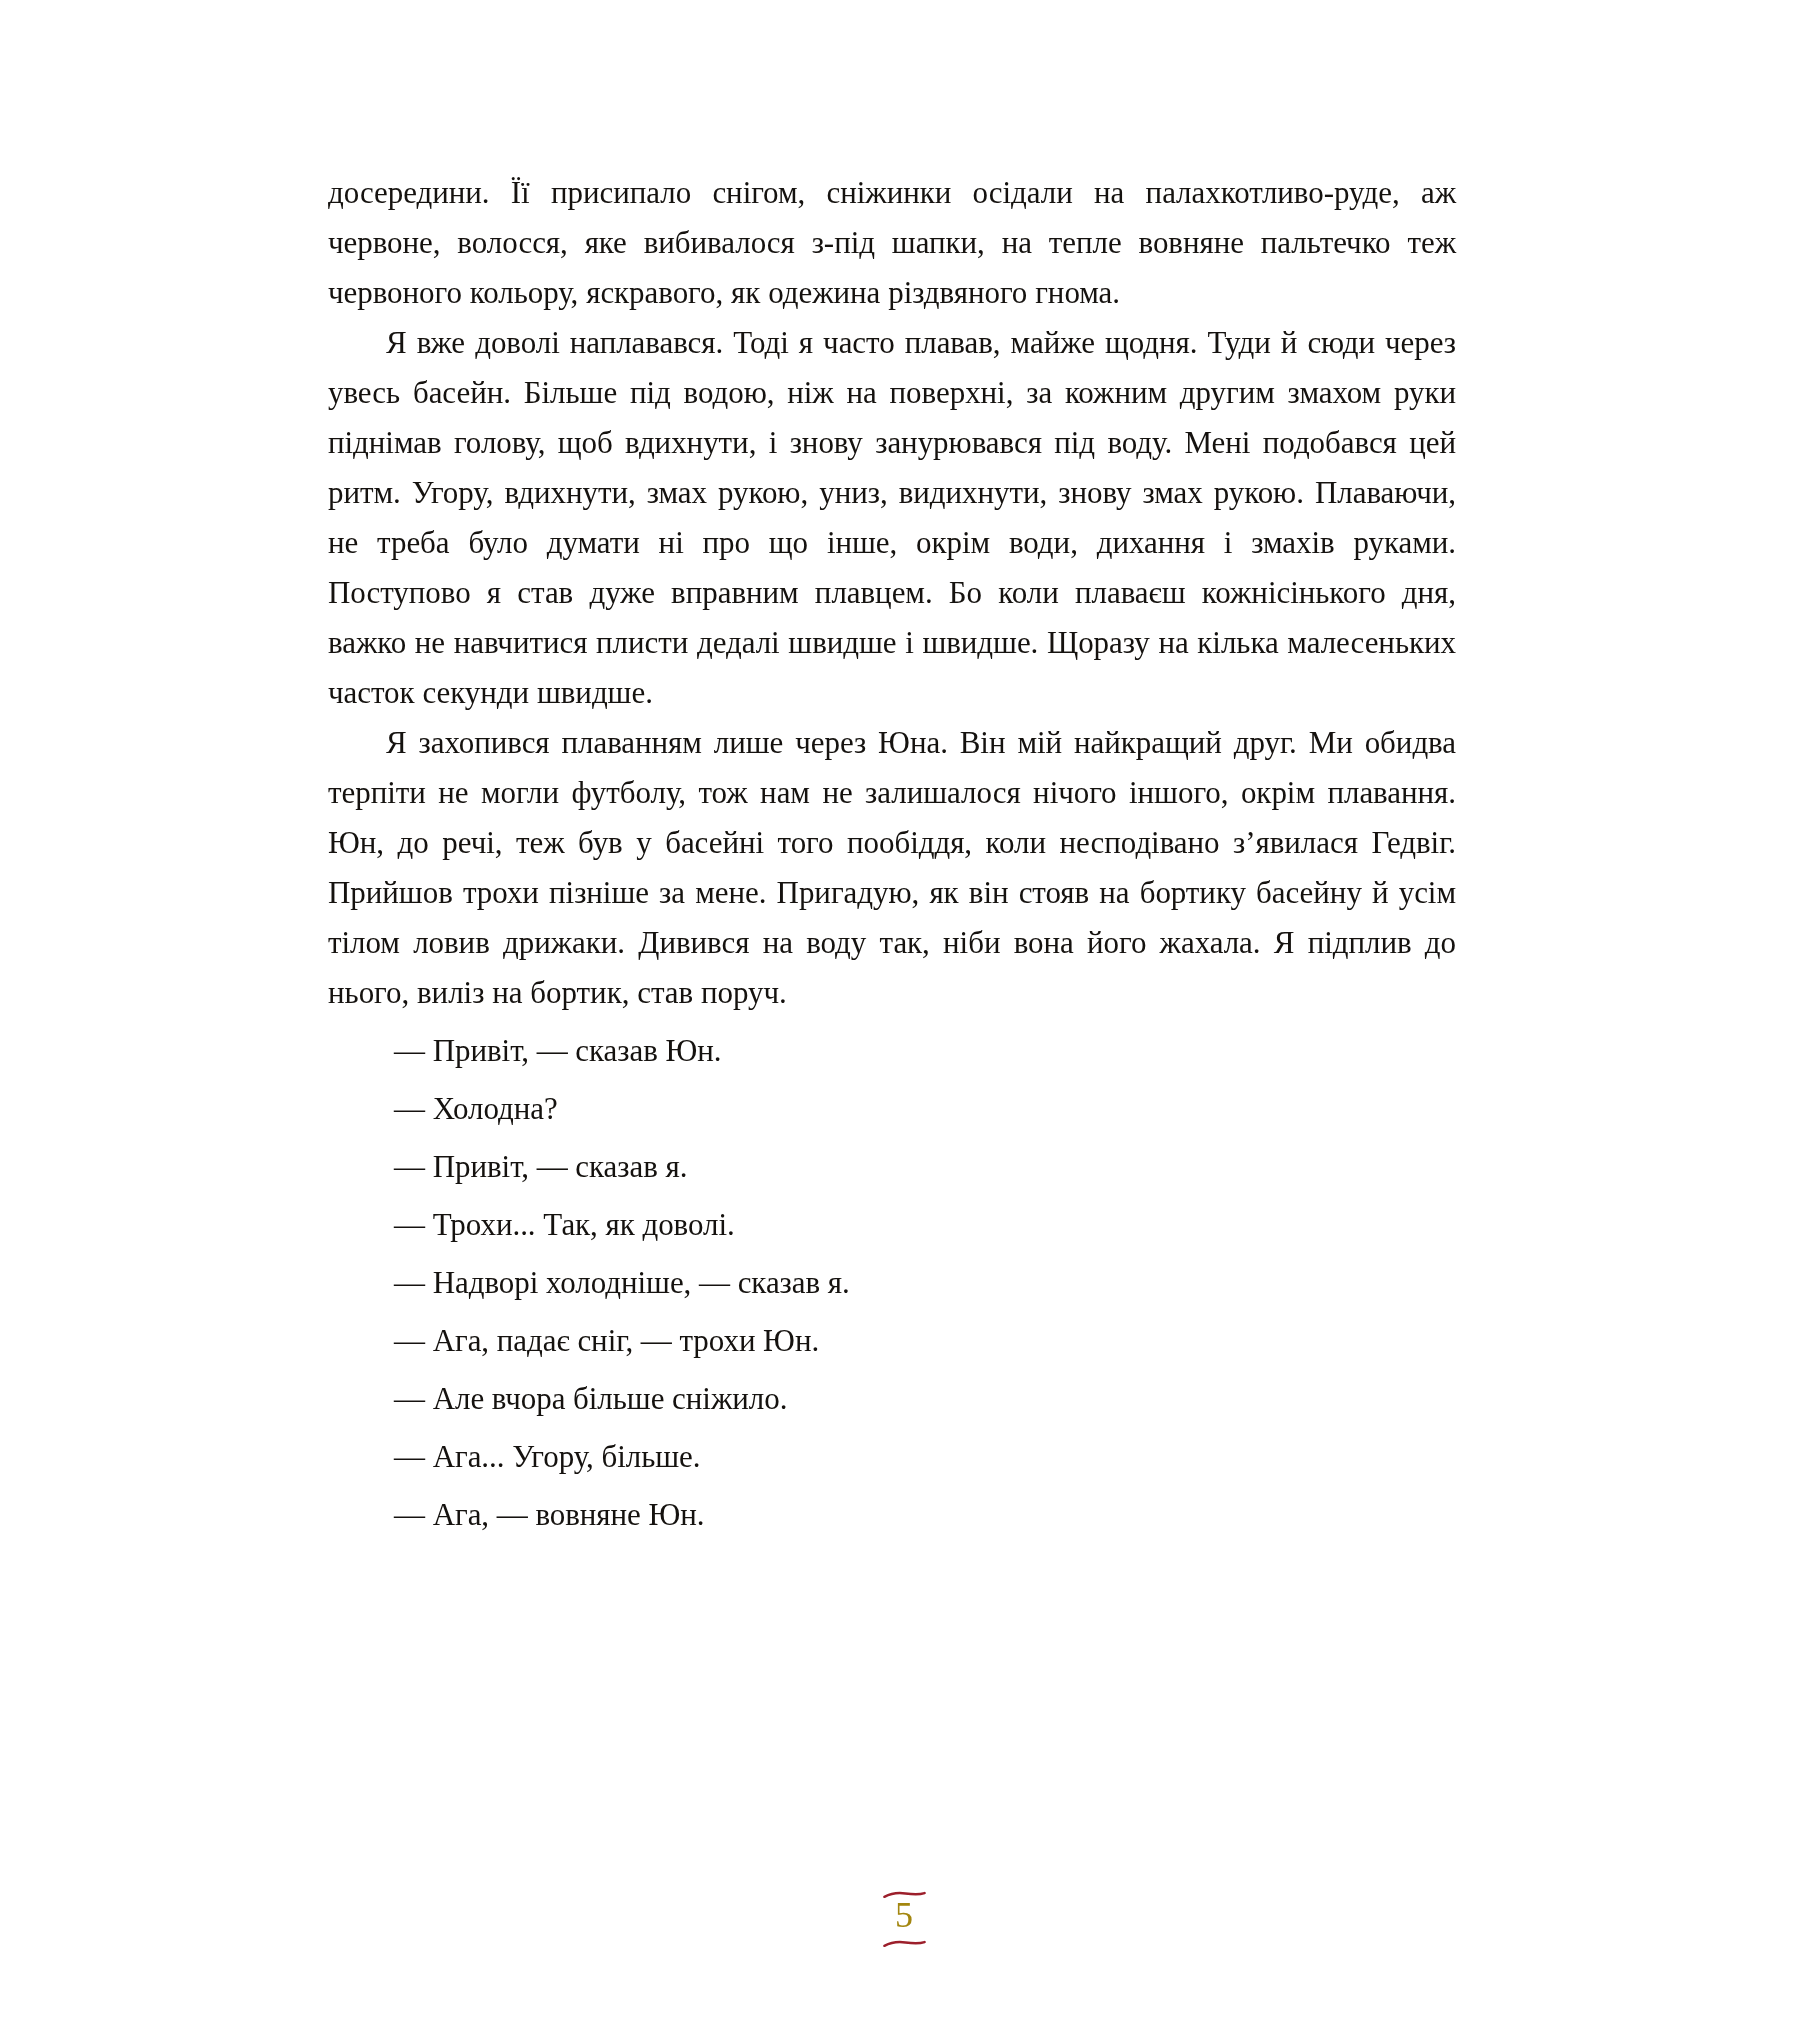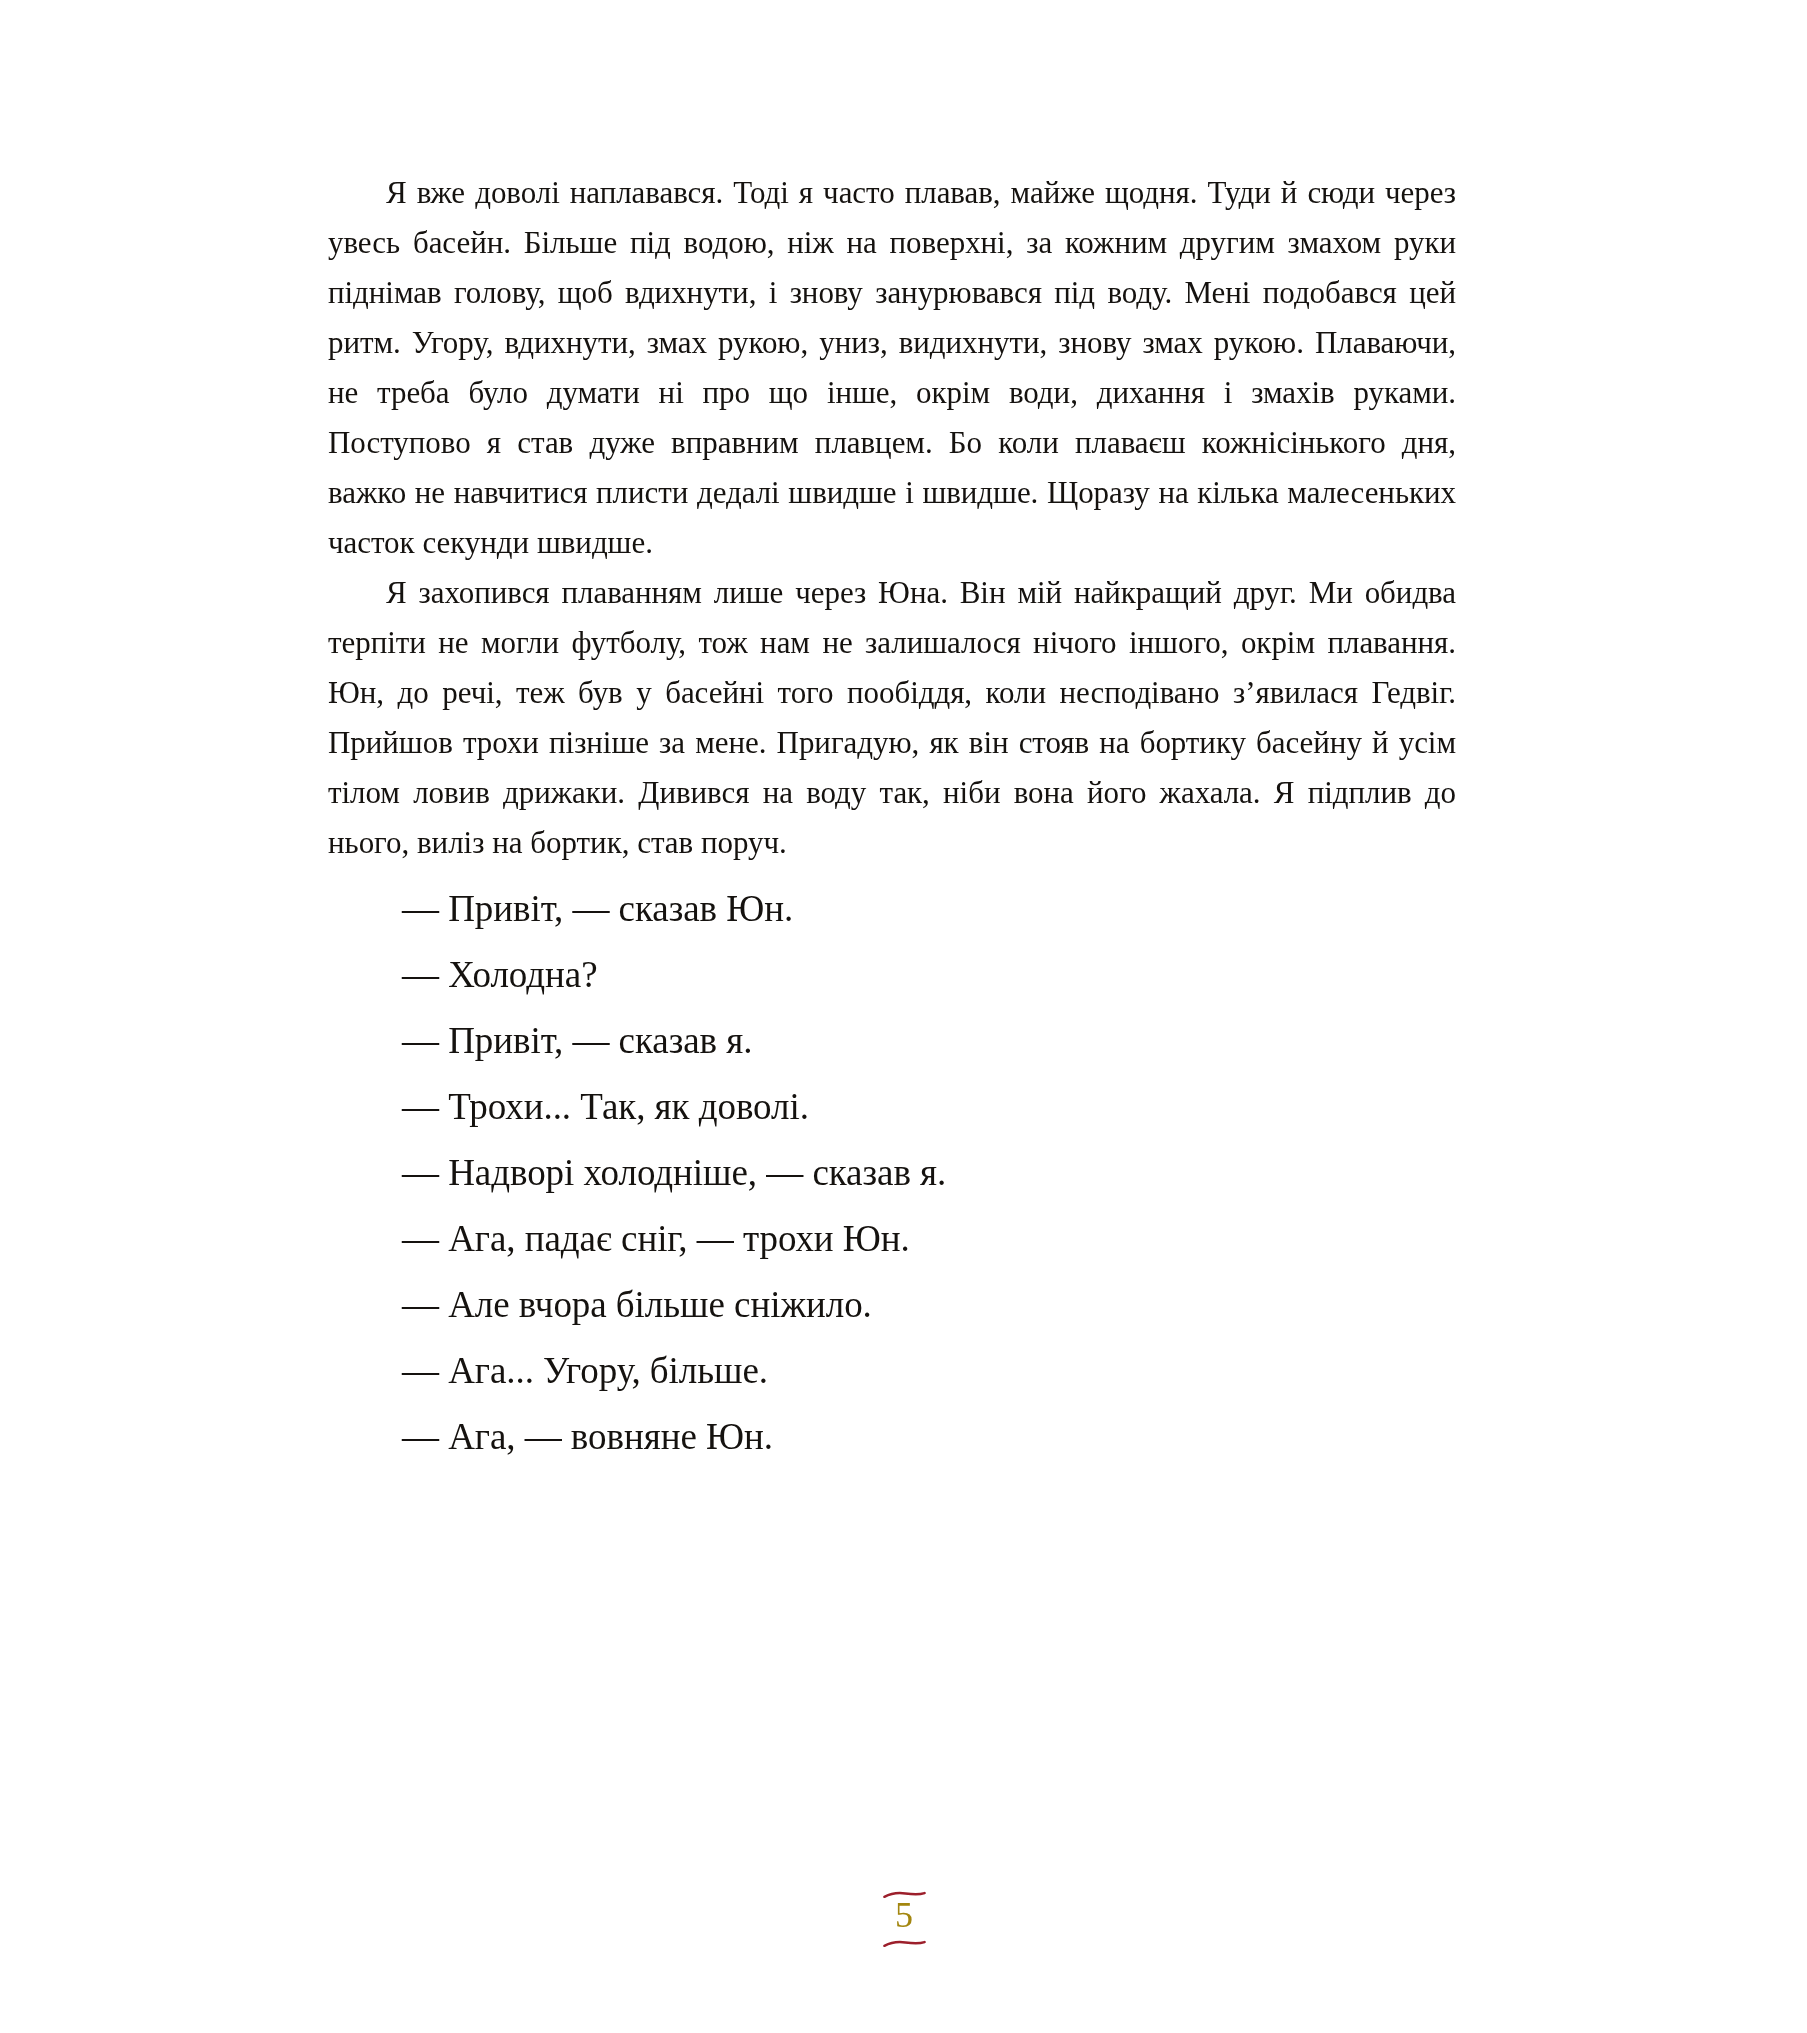--- a/index.html
+++ b/index.html
@@ -42,24 +42,24 @@
     color: #15120f;
     hyphens: manual;
   }
 
   .para.indent {
     text-indent: 58px;
   }
 
   
   .dialogue {
-    margin: 16px;
+    margin: 8px;
     text-indent: 58px;
     text-align: left;
-    font-size: 37px;
+    font-size: 31px;
     line-height: 50px;
     letter-spacing: -0.05px;
     color: #15120f;
     white-space: nowrap;
   }
 
   
   .folio {
     position: absolute;
     left: 0;
@@ -92,20 +92,21 @@
     margin-top: 1.9px;
   }
 </style>
 </head>
 <body>
 
 <div class="page">
 
   <div class="textblock">
 
+    <p class="para">досередини. Її присипало снігом, сніжинки осідали на палахкотливо-руде, аж червоне, волосся, яке вибивалося з-під шапки, на тепле вовняне паль­течко теж червоного кольору, яскравого, як одежина різдвяного гнома.</p>
 
     <p class="para indent">Я вже доволі наплавався. Тоді я часто плавав, майже щодня. Туди й сюди через увесь басейн. Більше під водою, ніж на поверхні, за кожним другим змахом руки піднімав голову, щоб вдихнути, і знову занурювався під воду. Мені подобався цей ритм. Угору, вдихнути, змах рукою, униз, видихнути, знову змах рукою. Плаваючи, не треба було думати ні про що інше, окрім води, дихання і змахів руками. Поступово я став дуже вправним плавцем. Бо коли плаваєш кожнісінького дня, важко не навчитися плисти дедалі швидше і швидше. Щоразу на кілька малесеньких часток секунди швидше.</p>
 
     <p class="para indent">Я захопився плаванням лише через Юна. Він мій найкращий друг. Ми обидва терпіти не могли футболу, тож нам не залишалося нічого іншого, ок­рім плавання. Юн, до речі, теж був у басейні того пообіддя, коли несподівано з’явилася Гедвіг. Прийшов трохи пізніше за мене. Пригадую, як він стояв на бортику басейну й усім тілом ловив дрижаки. Дивився на воду так, ніби вона його жахала. Я підплив до нього, виліз на бортик, став поруч.</p>
 
     <p class="dialogue">— Привіт, — сказав Юн.</p>
     <p class="dialogue">— Холодна?</p>
     <p class="dialogue">— Привіт, — сказав я.</p>
     <p class="dialogue">— Трохи... Так, як доволі.</p>
     <p class="dialogue">— Надворі холодніше, — сказав я.</p>

